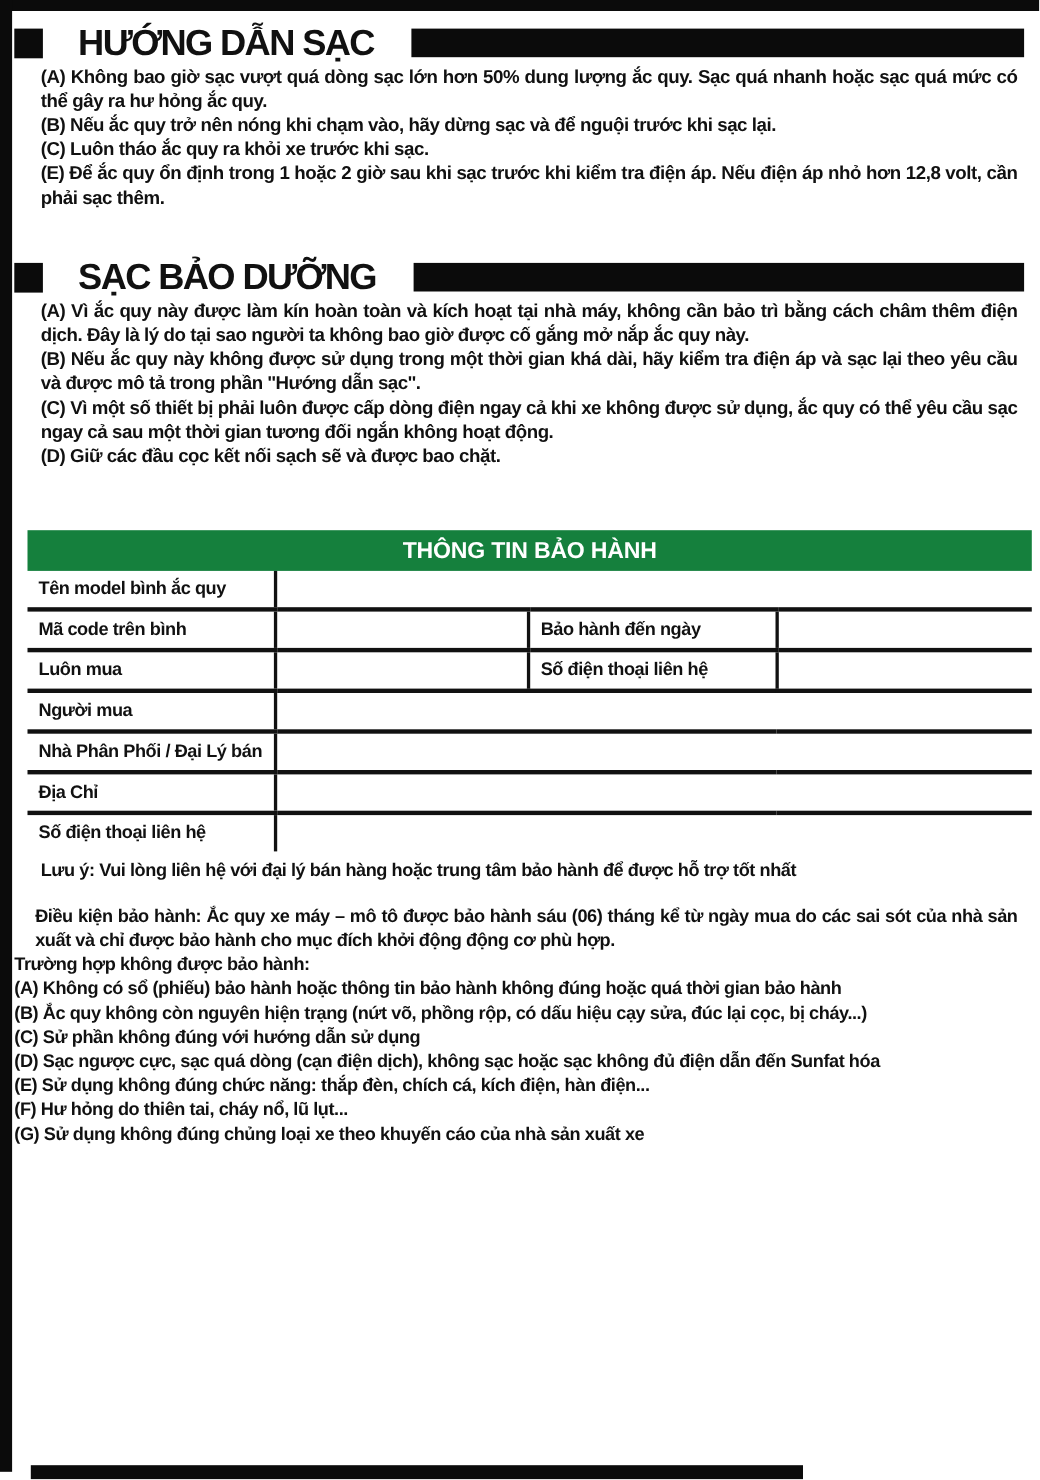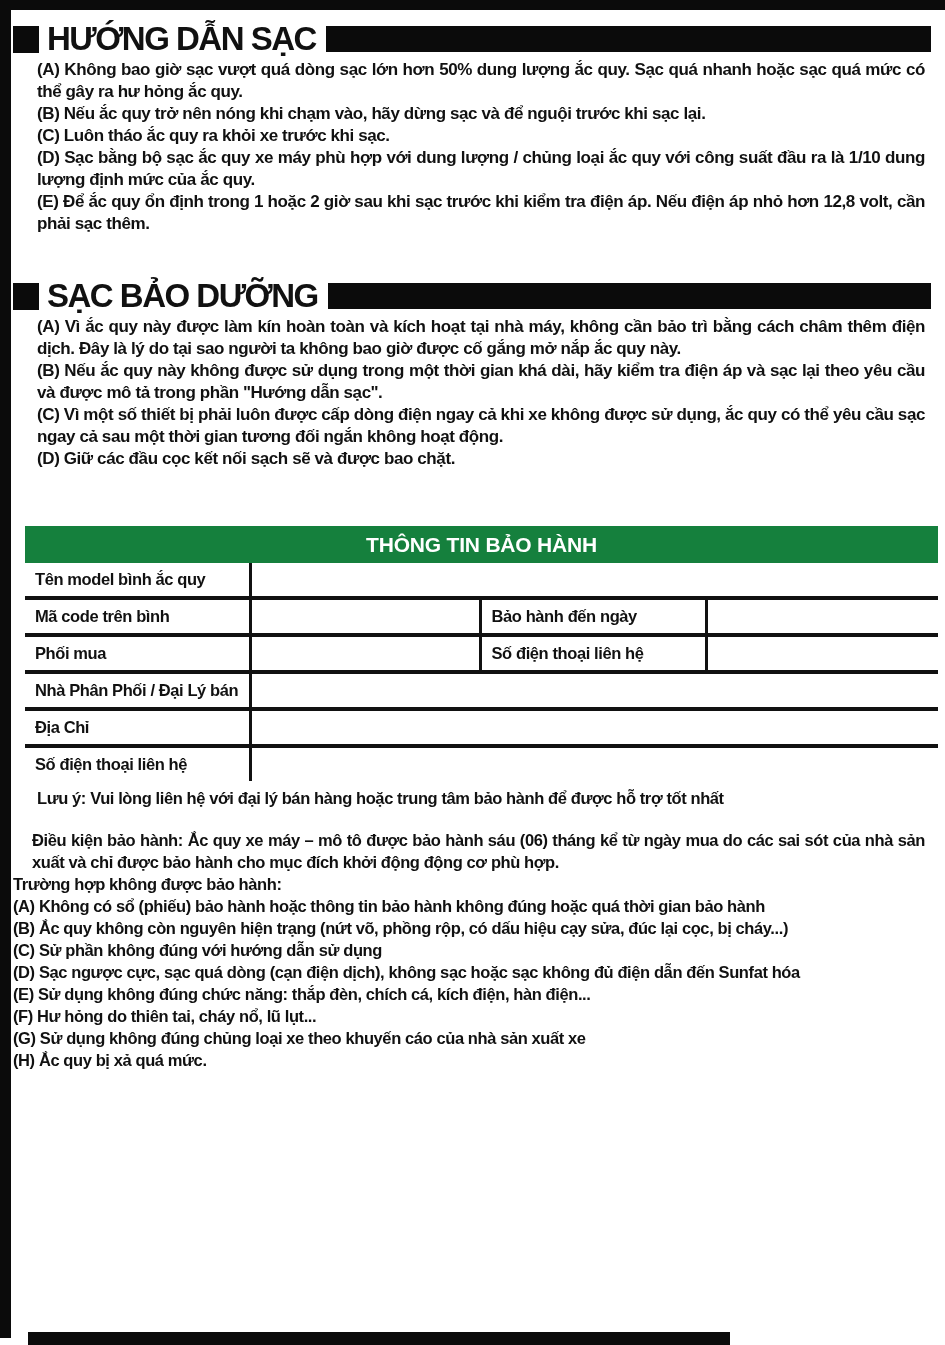--- a/index.html
+++ b/index.html
@@ -12,21 +12,21 @@
     overflow:hidden;
   }
   
   .edge-top{position:absolute;top:0;left:0;width:945px;height:10px;background:#0b0b0b;}
   .edge-left{position:absolute;top:0;left:0;width:11px;height:1338px;background:#0b0b0b;}
   .edge-bottom{position:absolute;bottom:0;left:28px;width:702px;height:13px;background:#0b0b0b;}
 
   .content{position:absolute;top:10px;left:13px;width:924px;}
 
   
-  .sec-header{display:flex;align-items:center;margin-top:13px;height:32px;}
+  .sec-header{display:flex;align-items:center;margin-top:13px;height:32px;gap:24px;}
   .sec-header .sq{width:26px;height:27px;background:#0b0b0b;flex:0 0 auto;}
   .sec-header h1{
     margin:0 10px 0 8px;
     font-size:33px;line-height:32px;font-weight:bold;
     letter-spacing:-1.5px;white-space:nowrap;
   }
   .sec-header .hbar{flex:1 1 auto;height:26px;background:#0b0b0b;margin-right:6px;}
 
   
   .paras{margin:4px 12px 0 24px;}
@@ -77,21 +77,20 @@
 
     <div class="sec-header">
       <span class="sq"></span>
       <h1>HƯỚNG DẪN SẠC</h1>
       <span class="hbar"></span>
     </div>
     <div class="paras">
       <p class="para">(A) Không bao giờ sạc vượt quá dòng sạc lớn hơn 50% dung lượng ắc quy. Sạc quá nhanh hoặc sạc quá mức có thể gây ra hư hỏng ắc quy.</p>
       <p class="para">(B) Nếu ắc quy trở nên nóng khi chạm vào, hãy dừng sạc và để nguội trước khi sạc lại.</p>
       <p class="para">(C) Luôn tháo ắc quy ra khỏi xe trước khi sạc.</p>
-      <p class="para">(D) Sạc bằng bộ sạc ắc quy xe máy phù hợp với dung lượng / chủng loại ắc quy với công suất đầu ra là 1/10 dung lượng định mức của ắc quy.</p>
       <p class="para">(E) Để ắc quy ổn định trong 1 hoặc 2 giờ sau khi sạc trước khi kiểm tra điện áp. Nếu điện áp nhỏ hơn 12,8 volt, cần phải sạc thêm.</p>
     </div>
 
     <div class="gap32"></div>
 
     <div class="sec-header">
       <span class="sq"></span>
       <h1>SẠC BẢO DƯỠNG</h1>
       <span class="hbar"></span>
     </div>
@@ -119,24 +118,28 @@
           <td class="lbl">Tên model bình ắc quy</td>
           <td colspan="3"></td>
         </tr>
         <tr class="rule">
           <td class="lbl">Mã code trên bình</td>
           <td></td>
           <td class="lbl2">Bảo hành đến ngày</td>
           <td></td>
         </tr>
         <tr class="rule">
-          <td class="lbl">Phối mua</td>
+          <td class="lbl">Luôn mua</td>
           <td></td>
           <td class="lbl2">Số điện thoại liên hệ</td>
           <td></td>
+        </tr>
+        <tr class="rule">
+          <td class="lbl">Người mua</td>
+          <td colspan="3"></td>
         </tr>
         <tr class="rule">
           <td class="lbl">Nhà Phân Phối / Đại Lý bán</td>
           <td colspan="3"></td>
         </tr>
         <tr class="rule">
           <td class="lbl">Địa Chỉ</td>
           <td colspan="3"></td>
         </tr>
         <tr class="rule">
@@ -151,19 +154,18 @@
 
     <div class="excl">
       <p class="note excl-head">Trường hợp không được bảo hành:</p>
       <p class="note">(A) Không có sổ (phiếu) bảo hành hoặc thông tin bảo hành không đúng hoặc quá thời gian bảo hành</p>
       <p class="note">(B) Ắc quy không còn nguyên hiện trạng (nứt võ, phồng rộp, có dấu hiệu cạy sửa, đúc lại cọc, bị cháy...)</p>
       <p class="note">(C) Sử phần không đúng với hướng dẫn sử dụng</p>
       <p class="note">(D) Sạc ngược cực, sạc quá dòng (cạn điện dịch), không sạc hoặc sạc không đủ điện dẫn đến Sunfat hóa</p>
       <p class="note">(E) Sử dụng không đúng chức năng: thắp đèn, chích cá, kích điện, hàn điện...</p>
       <p class="note">(F) Hư hỏng do thiên tai, cháy nổ, lũ lụt...</p>
       <p class="note">(G) Sử dụng không đúng chủng loại xe theo khuyến cáo của nhà sản xuất xe</p>
-      <p class="note">(H) Ắc quy bị xả quá mức.</p>
     </div>
 
   </div>
 
   <div class="edge-bottom"></div>
 </div>
 
 </body></html>

